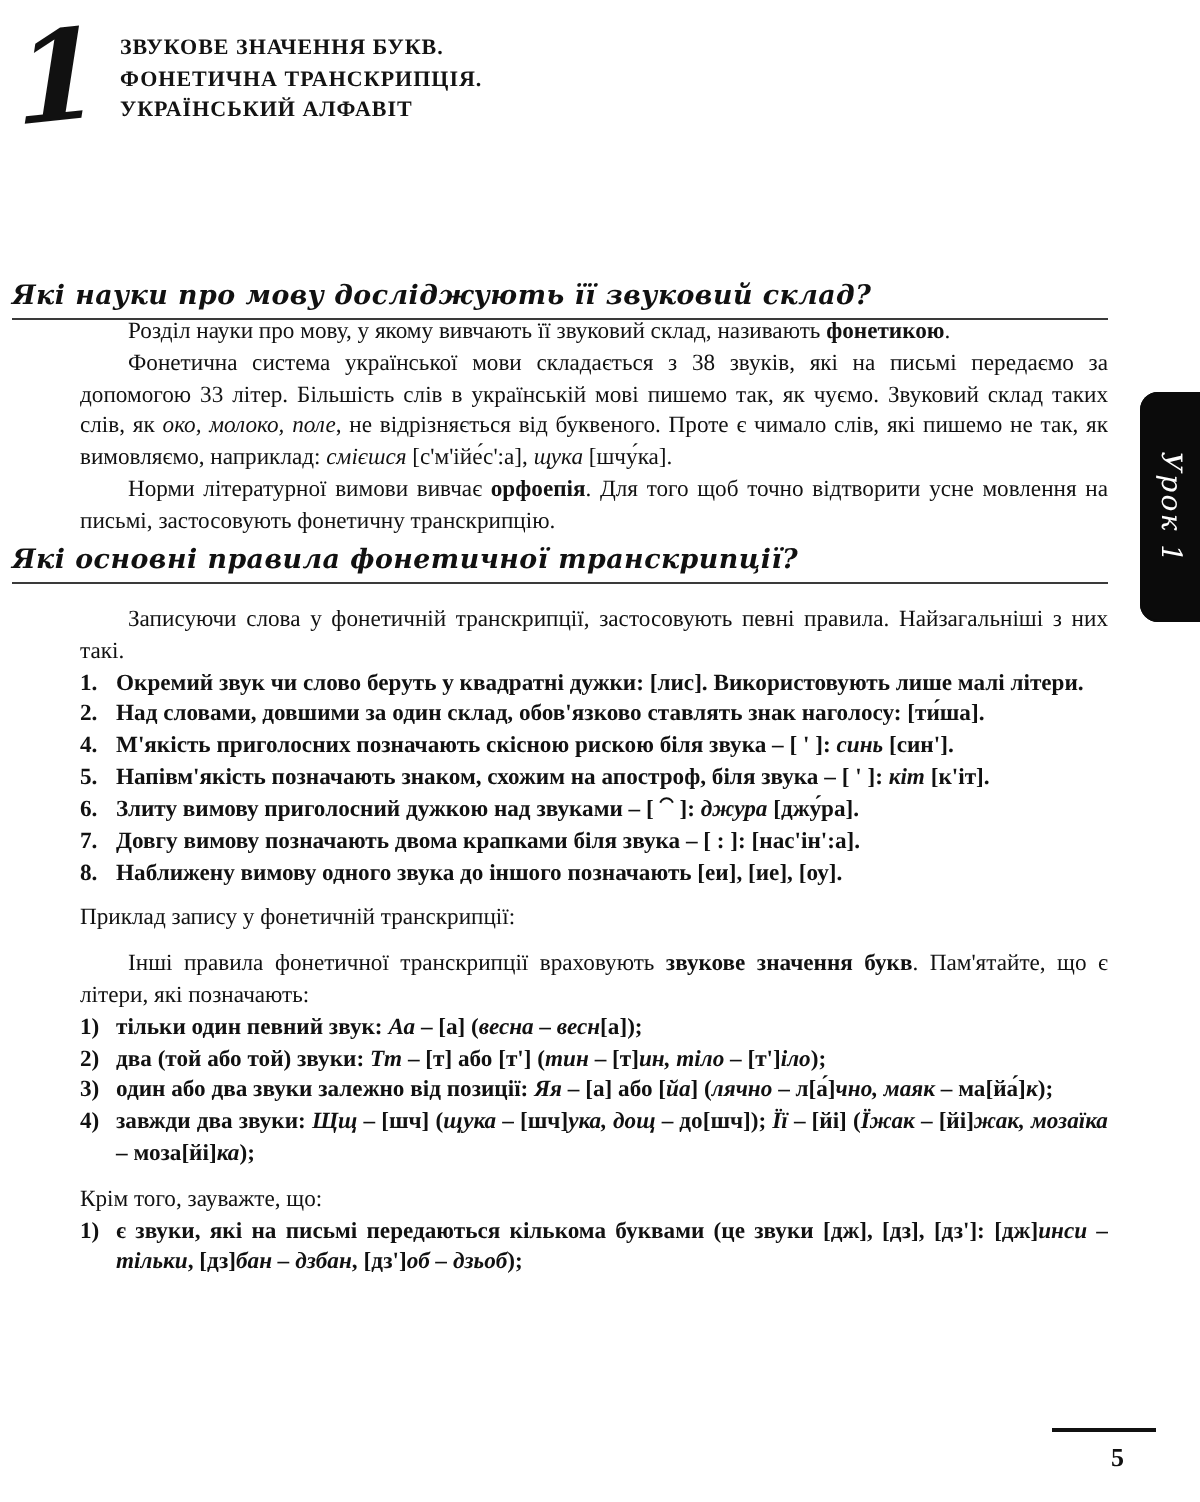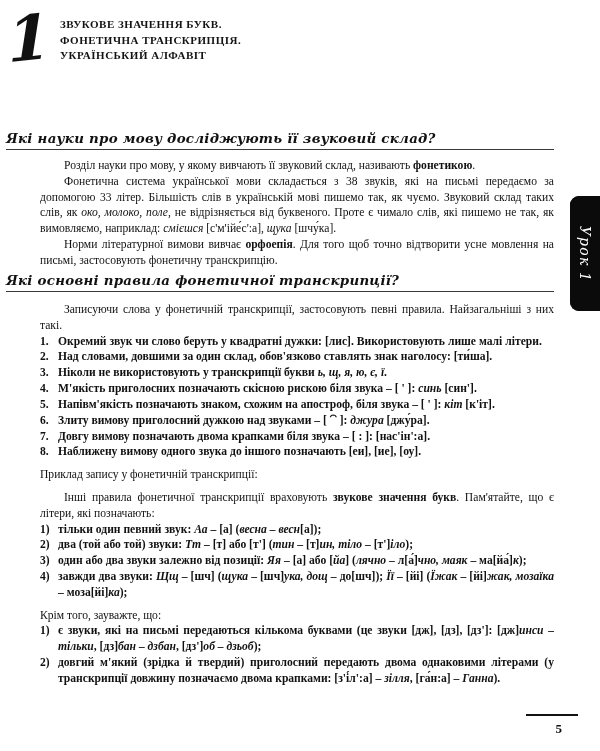--- a/index.html
+++ b/index.html
@@ -177,21 +177,21 @@
       <span class="tline">ЗВУКОВЕ ЗНАЧЕННЯ БУКВ.</span>
       <span class="tline">ФОНЕТИЧНА ТРАНСКРИПЦІЯ.</span>
       <span class="tline">УКРАЇНСЬКИЙ АЛФАВІТ</span>
     </div>
   </div>
 
   <div class="side-tab">
     <span class="side-tab-label">Урок 1</span>
   </div>
 
-  <div class="qheading" style="top:130px;">
+  <div class="qheading" style="top:140px;">
     <span class="qtext">Які науки про мову досліджують її звуковий склад?</span>
     <span class="qrule"></span>
   </div>
 
   <div class="body-block" style="top:158px;">
     <p><span>Розділ науки про мову, у якому вивчають її звуковий склад, називають </span><b>фонетикою</b><span>.</span></p>
     <p><span>Фонетична система української мови складається з 38 звуків, які на письмі передаємо за допомогою 33 літер. Більшість слів в українській мові пишемо так, як чуємо. Звуковий склад таких слів, як </span><i>око, молоко, поле</i><span>, не відрізняється від буквеного. Проте є чимало слів, які пишемо не так, як вимовляємо, наприклад: </span><i>смієшся</i><span> [с'м'ійе́с':а], </span><i>щука</i><span> [шчу́ка].</span></p>
     <p><span>Норми літературної вимови вивчає </span><b>орфоепія</b><span>. Для того щоб точно відтворити усне мовлення на письмі, застосовують фонетичну транскрипцію.</span></p>
   </div>
 
@@ -199,21 +199,20 @@
     <span class="qtext">Які основні правила фонетичної транскрипції?</span>
     <span class="qrule"></span>
   </div>
 
   <div class="body-block" style="top:302px;">
 
     <p><span>Записуючи слова у фонетичній транскрипції, застосовують певні правила. Найзагальніші з них такі.</span></p>
 
     <p class="hang"><span class="mark">1.</span><span>Окремий звук чи слово беруть у квадратні дужки: [лис]. Використовують лише малі літери.</span></p>
     <p class="hang"><span class="mark">2.</span><span>Над словами, довшими за один склад, обов'язково ставлять знак наголосу: [ти́ша].</span></p>
-    <p class="hang"><span class="mark">3.</span><span>Ніколи не використовують у транскрипції букви </span><i>ь, щ, я, ю, є, ї</i><span>.</span></p>
     <p class="hang"><span class="mark">4.</span><span>М'якість приголосних позначають скісною рискою біля звука – [ ' ]: </span><i>синь</i><span> [син'].</span></p>
     <p class="hang"><span class="mark">5.</span><span>Напівм'якість позначають знаком, схожим на апостроф, біля звука – [ ' ]: </span><i>кіт</i><span> [к'іт].</span></p>
     <p class="hang"><span class="mark">6.</span><span>Злиту вимову приголосний дужкою над звуками – [ ⁀ ]: </span><i>джура</i><span> [джу́ра].</span></p>
     <p class="hang"><span class="mark">7.</span><span>Довгу вимову позначають двома крапками біля звука – [ : ]: [нас'ін':а].</span></p>
     <p class="hang"><span class="mark">8.</span><span>Наближену вимову одного звука до іншого позначають [еи], [ие], [оу].</span></p>
 
     <div class="gap"></div>
 
     <p class="noindent"><span>Приклад запису у фонетичній транскрипції:</span></p>
 
@@ -229,21 +228,20 @@
 
     <p class="hang"><span class="mark">4)</span><span>завжди два звуки: </span><i>Щщ</i><span> – [шч] (</span><i>щука</i><span> – [шч]</span><i>ука, дощ</i><span> – до[шч]); </span><i>Її</i><span> – [йі] (</span><i>Їжак</i><span> – [йі]</span><i>жак, мозаїка</i><span> – моза[йі]</span><i>ка</i><span>);</span></p>
 
 
     <div class="gap"></div>
 
     <p class="noindent"><span>Крім того, зауважте, що:</span></p>
 
     <p class="hang"><span class="mark">1)</span><span>є звуки, які на письмі передаються кількома буквами (це звуки [дж], [дз], [дз']: [дж]</span><i>инси – тільки</i><span>, [дз]</span><i>бан – дзбан</i><span>, [дз']</span><i>об – дзьоб</i><span>);</span></p>
 
-    <p class="hang"><span class="mark">2)</span><span>довгий м'який (зрідка й твердий) приголосний передають двома однаковими літерами (у транскрипції довжину позначаємо двома крапками: [з'і́л':а] – </span><i>зілля</i><span>, [га́н:а] – </span><i>Ганна</i><span>).</span></p>
 
   </div>
 
   <div class="folio">
     <span class="frule"></span>
     <span class="fnum">5</span>
   </div>
 
 </div>
 

